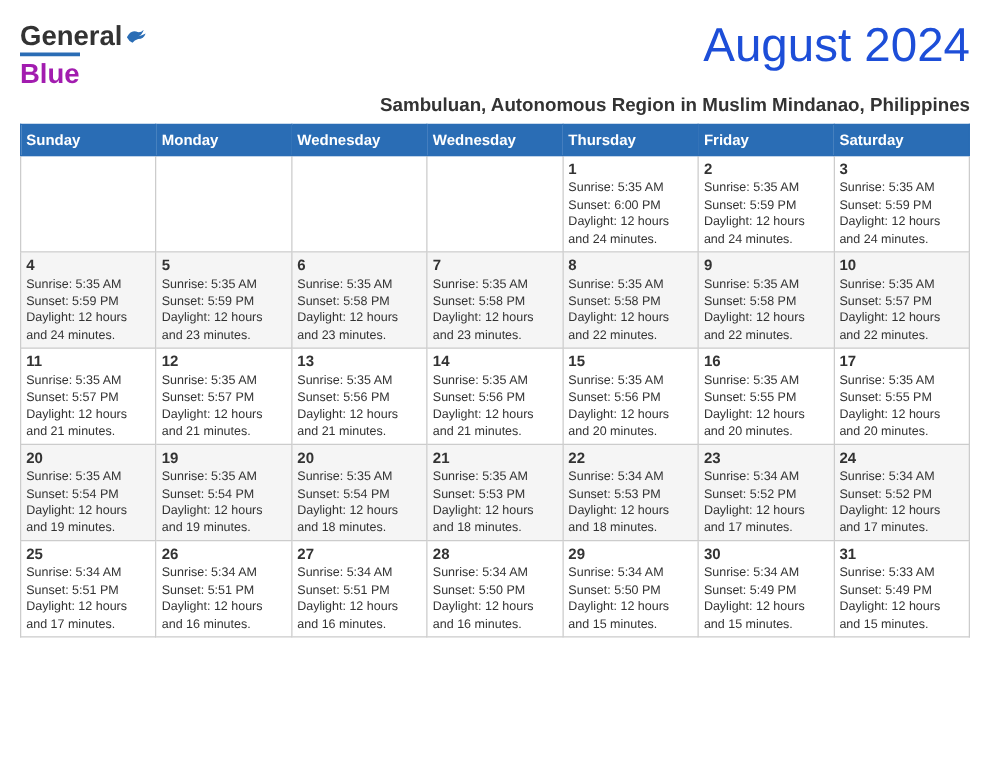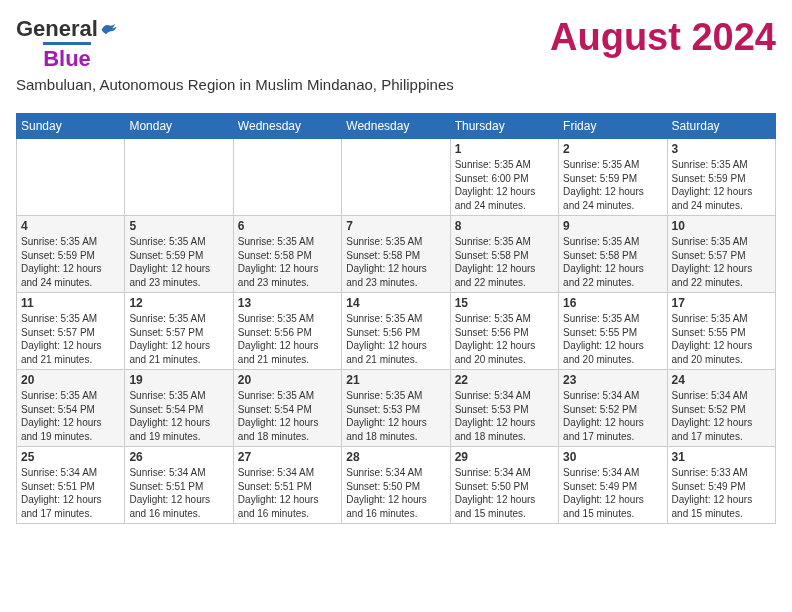--- a/index.html
+++ b/index.html
@@ -12,56 +12,56 @@
     }
     .header-area {
       display: flex;
       align-items: flex-start;
       justify-content: space-between;
       margin-bottom: 4px;
     }
     .logo {
       display: flex;
       flex-direction: column;
-      align-items: center;
+      align-items: flex-start;
     }
     .logo-bird {
       width: 18px;
       height: 14px;
       margin-left: 2px;
     }
     .logo-line1 {
       display: flex;
       align-items: center;
     }
     .month-year {
       font-size: 38px;
+      font-weight: normal;
+      color: #1d4ed8;
+      text-align: right;
+    }
+    .subtitle {
+      text-align: right;
+      font-size: 15px;
       font-weight: bold;
-      color: #be185d;
-      text-align: right;
-    }
-    .subtitle {
-      text-align: left;
-      font-size: 15px;
-      font-weight: normal;
       color: #333;
-      margin-bottom: 20px;
+      margin-bottom: 6px;
     }
     .calendar-table {
       width: 100%;
       border-collapse: collapse;
       font-size: 11px;
     }
     .calendar-table thead tr th {
       background: #2a6db5;
       color: #fff;
       padding: 5px 4px;
       text-align: left;
       font-size: 12px;
-      font-weight: normal;
+      font-weight: bold;
       border: 1px solid #2a6db5;
     }
     .calendar-table tbody tr td {
       border: 1px solid #ccc;
       vertical-align: top;
       padding: 3px 4px;
       width: calc(100% / 7);
       min-height: 80px;
       background: #fff;
     }

